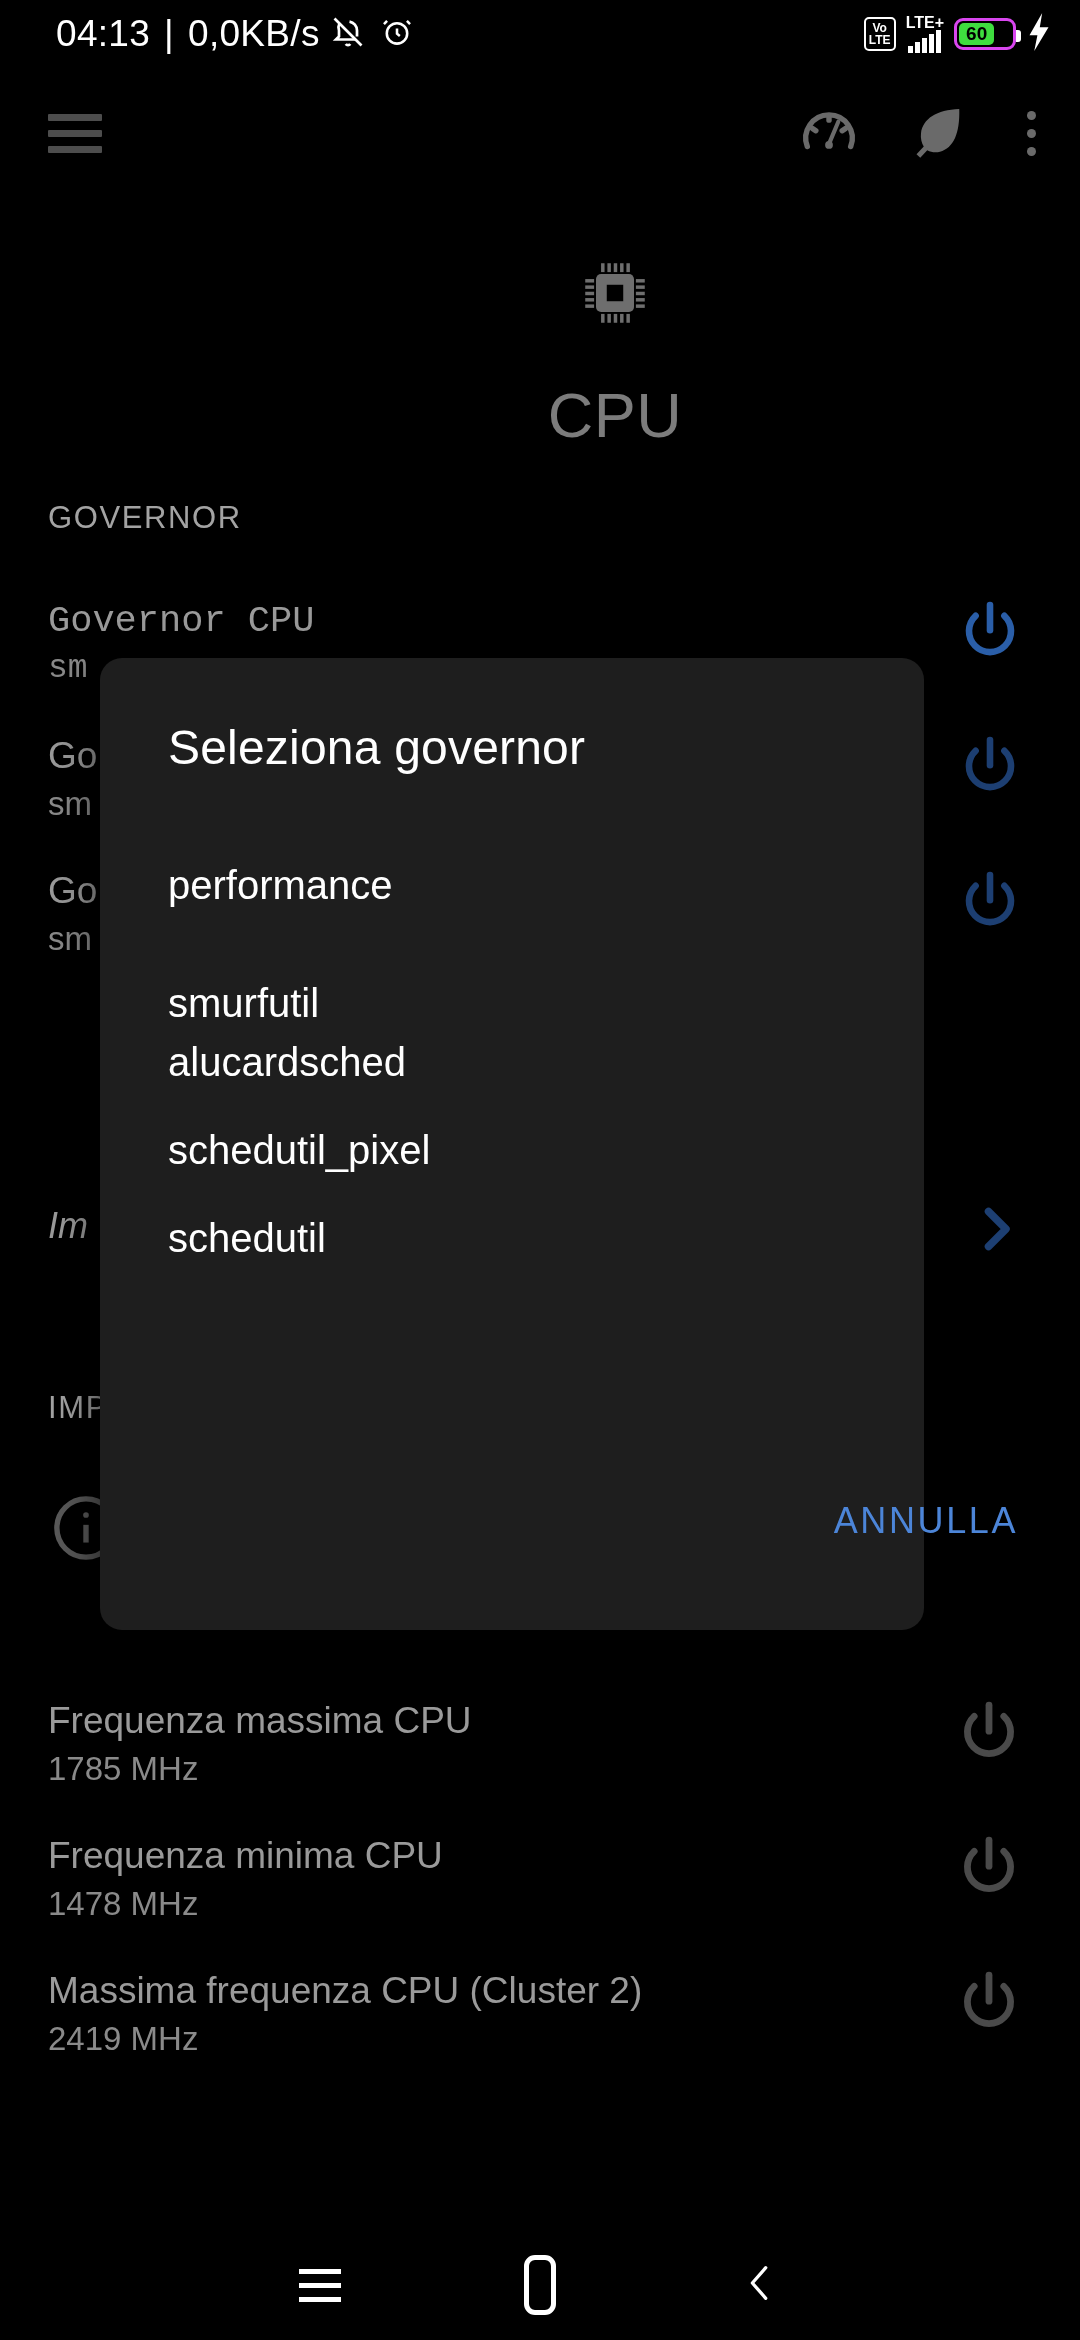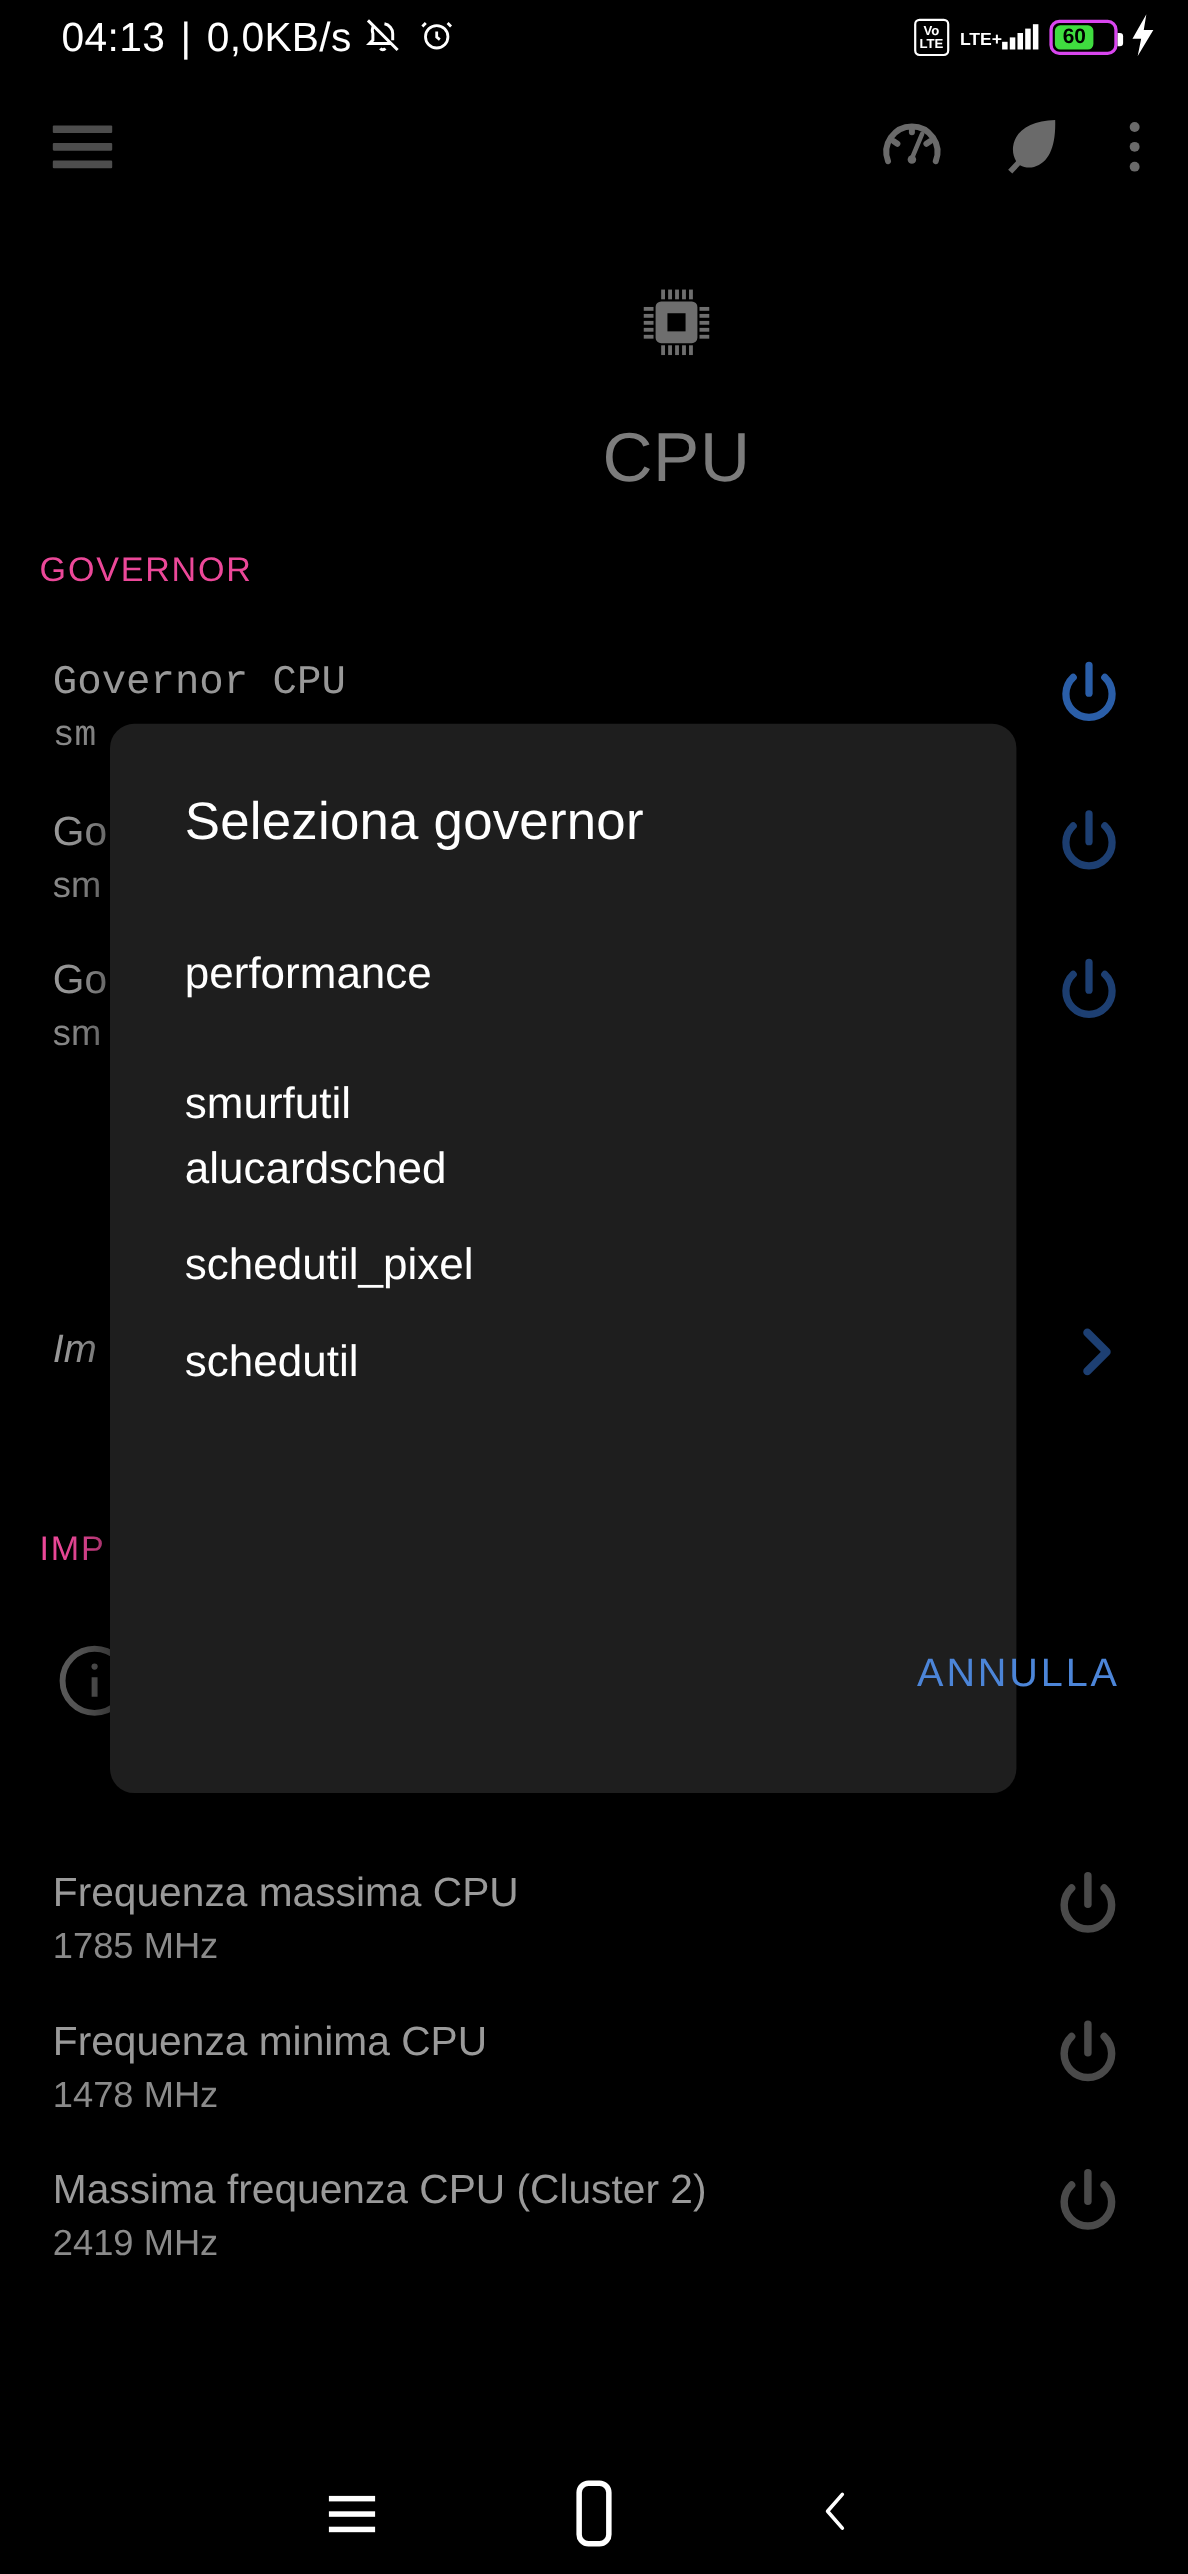--- a/index.html
+++ b/index.html
@@ -18,21 +18,21 @@
     padding:0 28px 0 56px;
   }
   .sb-left { display:flex; align-items:center; gap:14px; }
   .sb-clock { color:#fff; font-size:37px; letter-spacing:.3px; }
   .sb-right { display:flex; align-items:center; gap:10px; }
   .volte {
     border:2px solid #fff; border-radius:5px; color:#fff;
     font-size:12px; line-height:12px; font-weight:bold;
     padding:3px 3px; text-align:center;
   }
-  .lte-wrap { display:flex; flex-direction:row; align-items:flex-end; }
+  .lte-wrap { display:flex; flex-direction:column; align-items:center; }
   .lte-txt { color:#fff; font-size:16px; line-height:16px; font-weight:600; }
   .sig { display:flex; align-items:flex-end; gap:2px; height:22px; }
   .sig i { display:block; width:5px; background:#fff; }
   .sig i:nth-child(1){height:7px;} .sig i:nth-child(2){height:11px;}
   .sig i:nth-child(3){height:15px;} .sig i:nth-child(4){height:19px;}
   .sig i:nth-child(5){height:23px;}
   .batt {
     position:relative; width:62px; height:32px; border:3px solid #d946ef;
     border-radius:9px; display:flex; align-items:center; padding:2px;
   }
@@ -60,21 +60,21 @@
 
   
   #pagehead {
     position:absolute; top:255px; left:0; width:1080px; height:130px;
     display:flex; align-items:center; padding-left:150px; gap:44px;flex-direction:column;
   }
   .page-title { color:#7c7c7c; font-size:63px; letter-spacing:.5px; }
 
   
   .section-head {
-    position:absolute; left:36px; color:#ec4899;
+    position:absolute; left:48px; color:#a3a3a3;
     font-size:31px; letter-spacing:1.6px;
   }
   .row { position:absolute; left:0; width:1080px; padding:0 48px; }
   .row-title { color:#9a9a9a; font-size:37px; }
   .row-title.ital { font-style:italic; font-size:36px; }
   .row-sub { color:#8a8a8a; font-size:33px; margin-top:8px; }
   .row-icon { position:absolute; right:54px; top:0; }
 
   
   #scrim { position:absolute; inset:0; background:transparent; }

